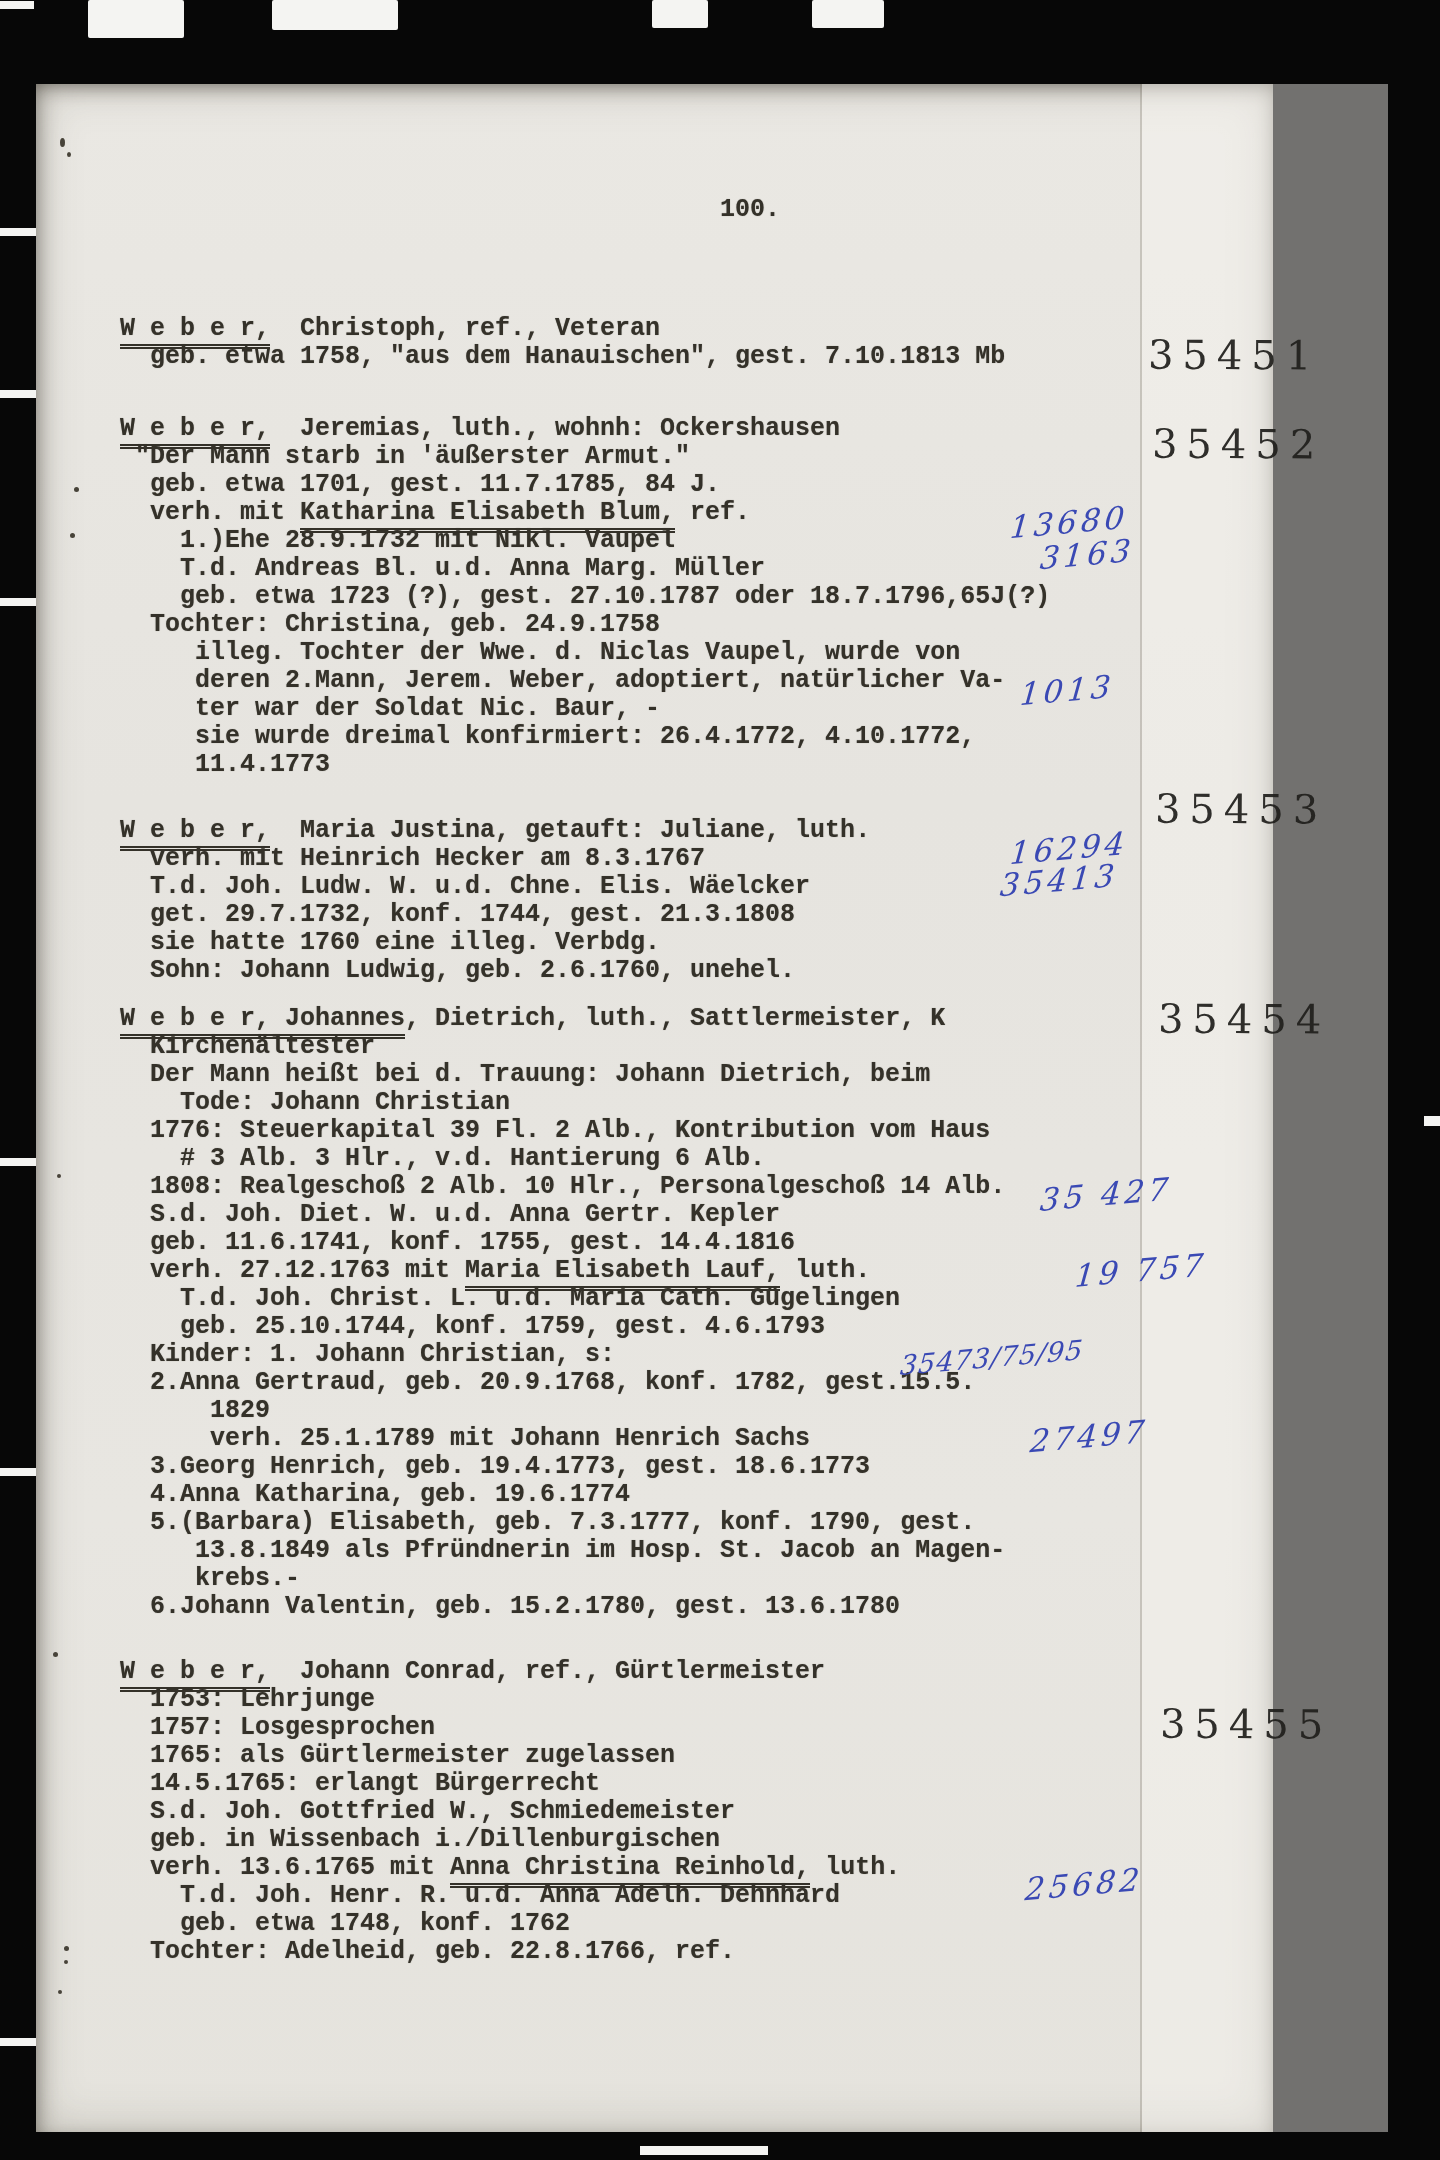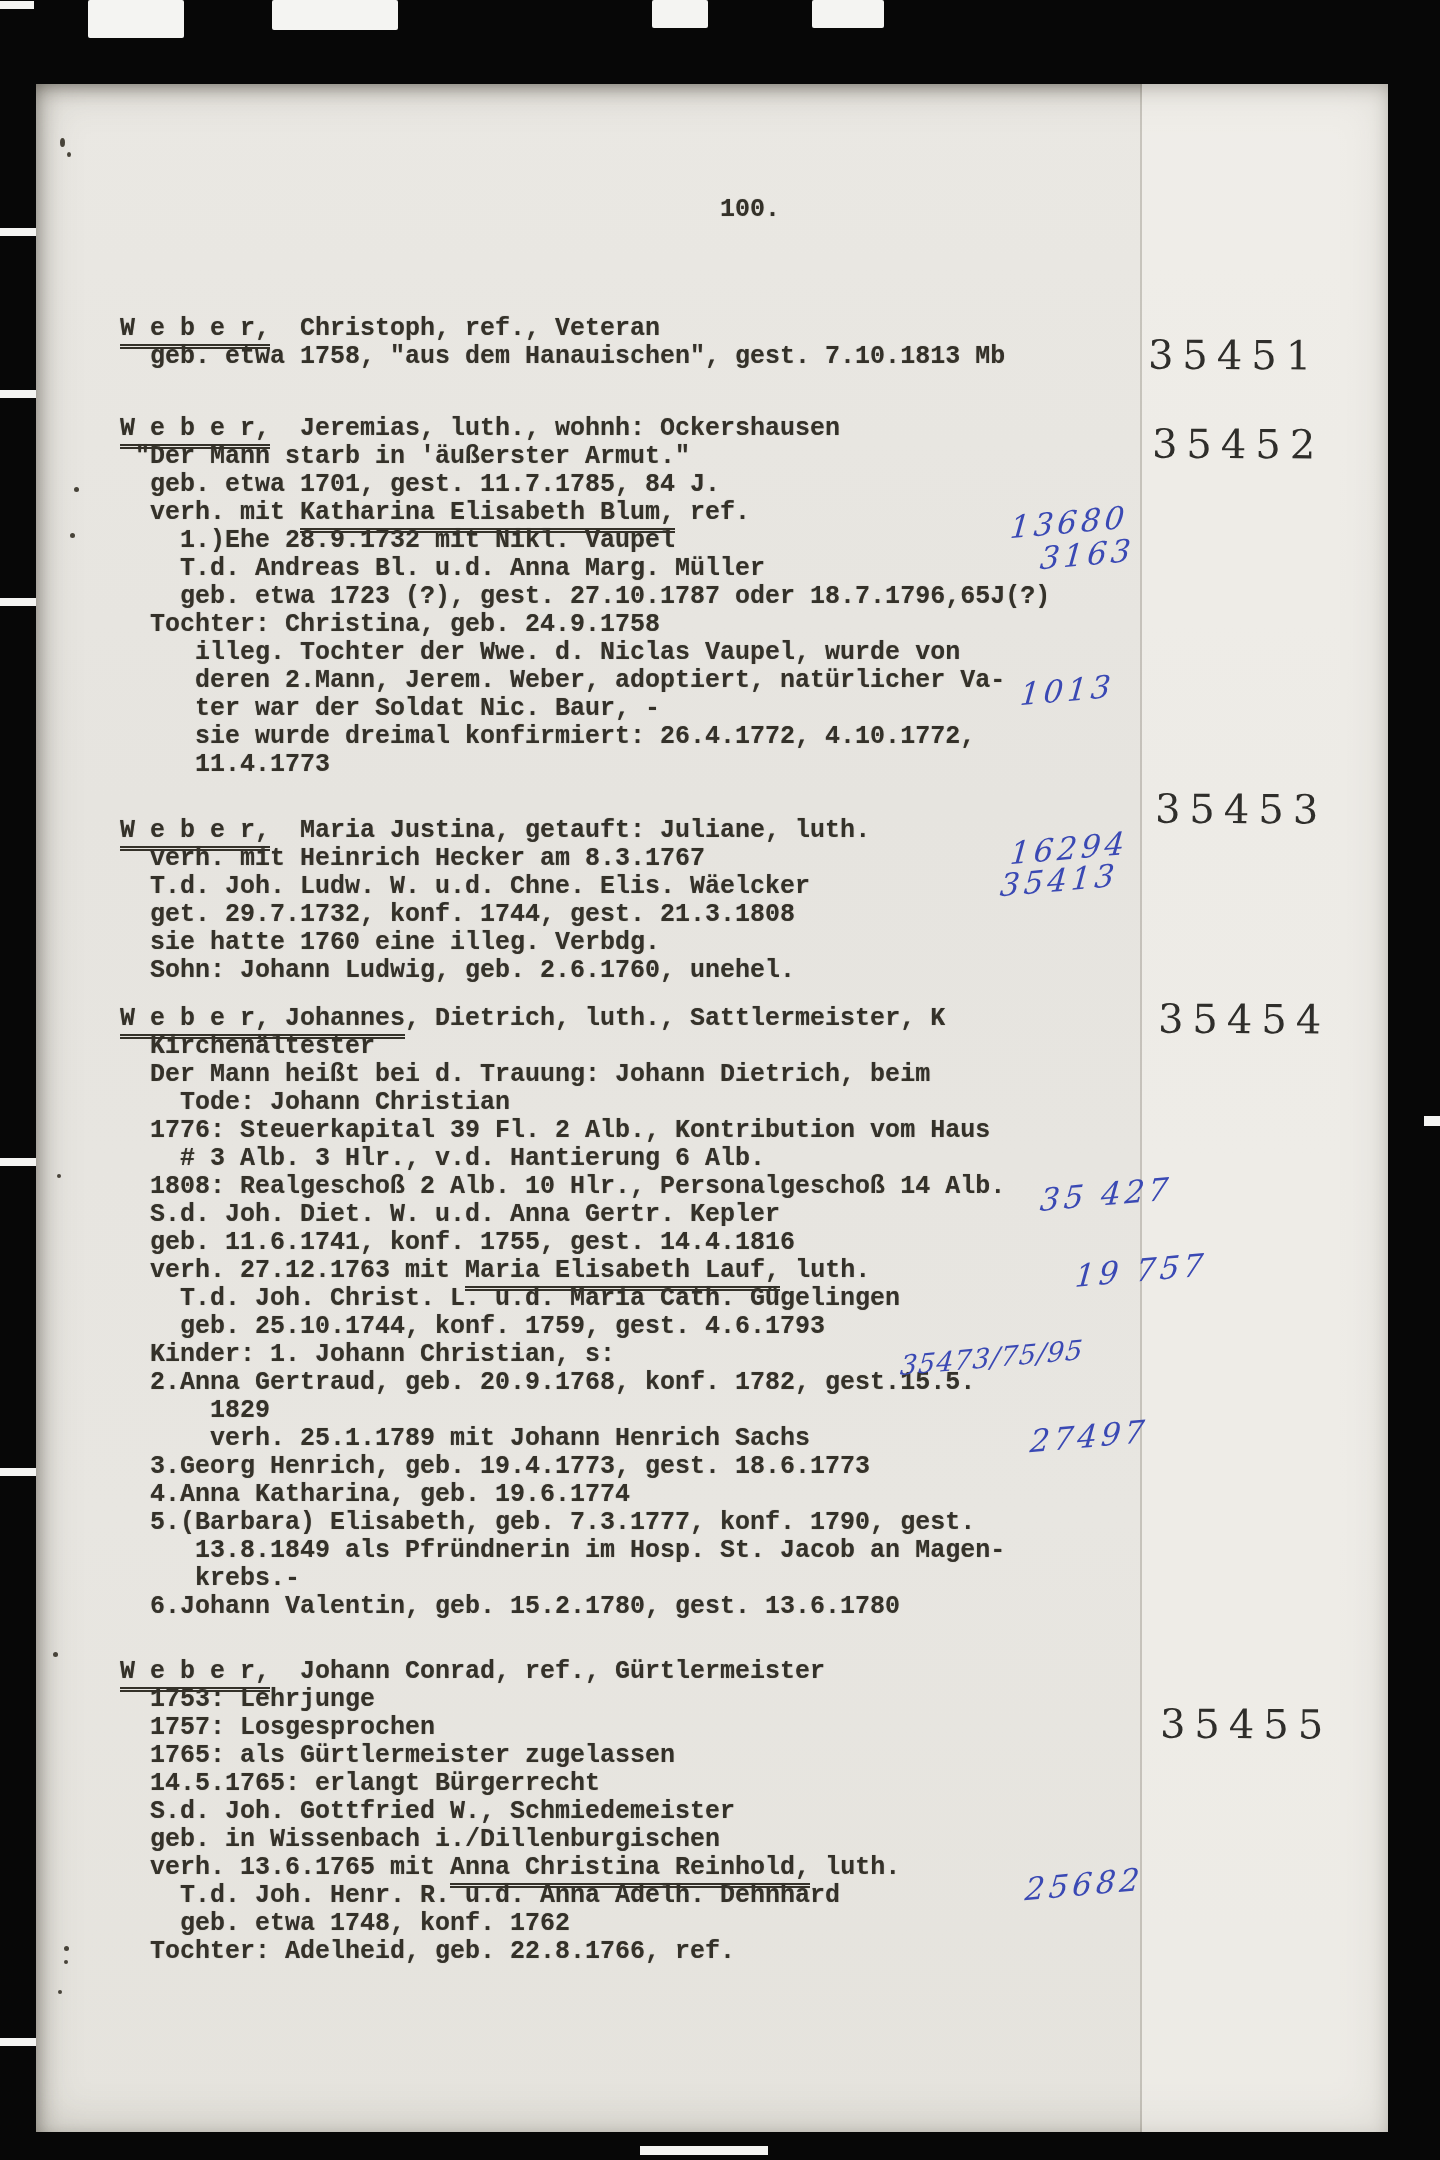--- a/index.html
+++ b/index.html
@@ -2,21 +2,21 @@
 <html><head>
 <meta charset="utf-8">
 <style>
   html,body{margin:0;padding:0;background:#000;}
   .stage{position:relative;width:1440px;height:2160px;background:#070707;overflow:hidden;
          font-family:"Liberation Mono","DejaVu Sans Mono",monospace;}
   
   .film-mark{position:absolute;background:#f4f4f2;}
   .tab{height:34px;border-radius:2px;}
   
-  .paper{position:absolute;left:36px;top:84px;width:1352px;height:2048px;
+  .paper{position:absolute;left:36px;top:84px;width:1237px;height:2048px;
          background:linear-gradient(180deg,#eae8e3 0%,#e6e4df 35%,#e8e6e1 70%,#e5e3dd 100%);
          box-shadow:inset 0 0 46px rgba(90,85,72,.28), inset 0 14px 20px -12px rgba(55,50,42,.55),
                     inset 14px 0 22px -14px rgba(55,50,42,.5), inset -10px 0 18px -12px rgba(55,50,42,.45);}
   .crease{position:absolute;left:1104px;top:0;width:2px;height:100%;background:rgba(128,122,108,.32);}
   .right-strip{position:absolute;left:1106px;top:0;width:246px;height:100%;background:rgba(247,245,240,.45);}
   
   .typed{color:#343129;font-size:25px;line-height:28px;font-weight:bold;white-space:pre;
          text-shadow:0 0 1px rgba(52,48,40,.45);}
   .entry{position:absolute;left:84px;width:1230px;}
   .tline{white-space:pre;}

